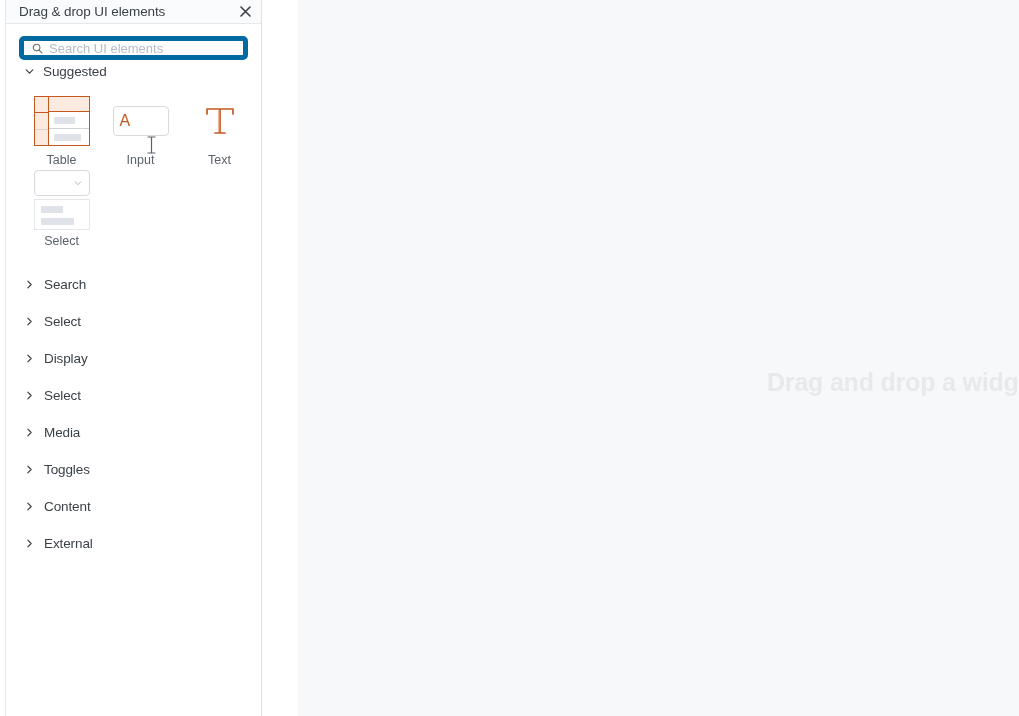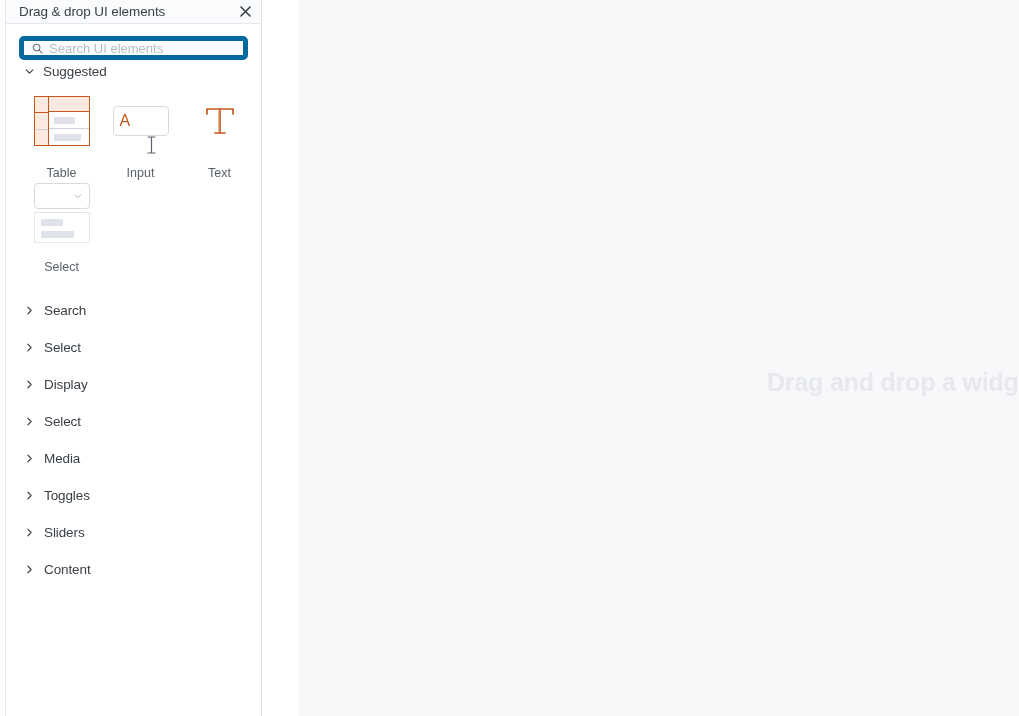--- a/index.html
+++ b/index.html
@@ -146,21 +146,21 @@
   }
   .widget-thumb {
     height: 62px;
     display: flex;
     align-items: center;
     justify-content: center;
   }
   .widget-label {
     font-size: 12.5px;
     color: #5b616b;
-    margin-top: 14px;
+    margin-top: 1px;
     line-height: 14px;
   }
   .widget-cell.select-cell .widget-thumb { height: 66px; }
 
   
   .t-table {
     width: 56px; height: 50px;
     border: 1.5px solid #c4581f;
     box-sizing: border-box;
     display: flex;
@@ -425,38 +425,38 @@
 
       <div class="cat-item">
         <span class="chev">
           <svg width="11" height="11" viewBox="0 0 12 12" aria-hidden="true">
               <path d="M4.2 2.4 L7.8 6 L4.2 9.6" fill="none" stroke="#3b4048" stroke-width="1.3" stroke-linecap="round" stroke-linejoin="round"></path>
             </svg>
         </span>
         <span class="cat-label">Toggles</span>
       </div>
 
-      <div class="cat-item">
-        <span class="chev">
-          <svg width="11" height="11" viewBox="0 0 12 12" aria-hidden="true">
-              <path d="M4.2 2.4 L7.8 6 L4.2 9.6" fill="none" stroke="#3b4048" stroke-width="1.3" stroke-linecap="round" stroke-linejoin="round"></path>
-            </svg>
-        </span>
-        <span class="cat-label">Sliders</span>
-      </div>
 
       <div class="cat-item">
         <span class="chev">
           <svg width="11" height="11" viewBox="0 0 12 12" aria-hidden="true">
               <path d="M4.2 2.4 L7.8 6 L4.2 9.6" fill="none" stroke="#3b4048" stroke-width="1.3" stroke-linecap="round" stroke-linejoin="round"></path>
             </svg>
         </span>
         <span class="cat-label">Content</span>
       </div>
 
+      <div class="cat-item">
+        <span class="chev">
+          <svg width="11" height="11" viewBox="0 0 12 12" aria-hidden="true">
+              <path d="M4.2 2.4 L7.8 6 L4.2 9.6" fill="none" stroke="#3b4048" stroke-width="1.3" stroke-linecap="round" stroke-linejoin="round"></path>
+            </svg>
+        </span>
+        <span class="cat-label">External</span>
+      </div>
 
     </div>
   </div>
 
   <div class="ibeam">
     <svg width="11" height="18" viewBox="0 0 11 18" aria-hidden="true">
       <path d="M2 1 H9 M5.5 1 V17 M2 17 H9" fill="none" stroke="#5b616b" stroke-width="1.2" stroke-linecap="round"></path>
     </svg>
   </div>
 

